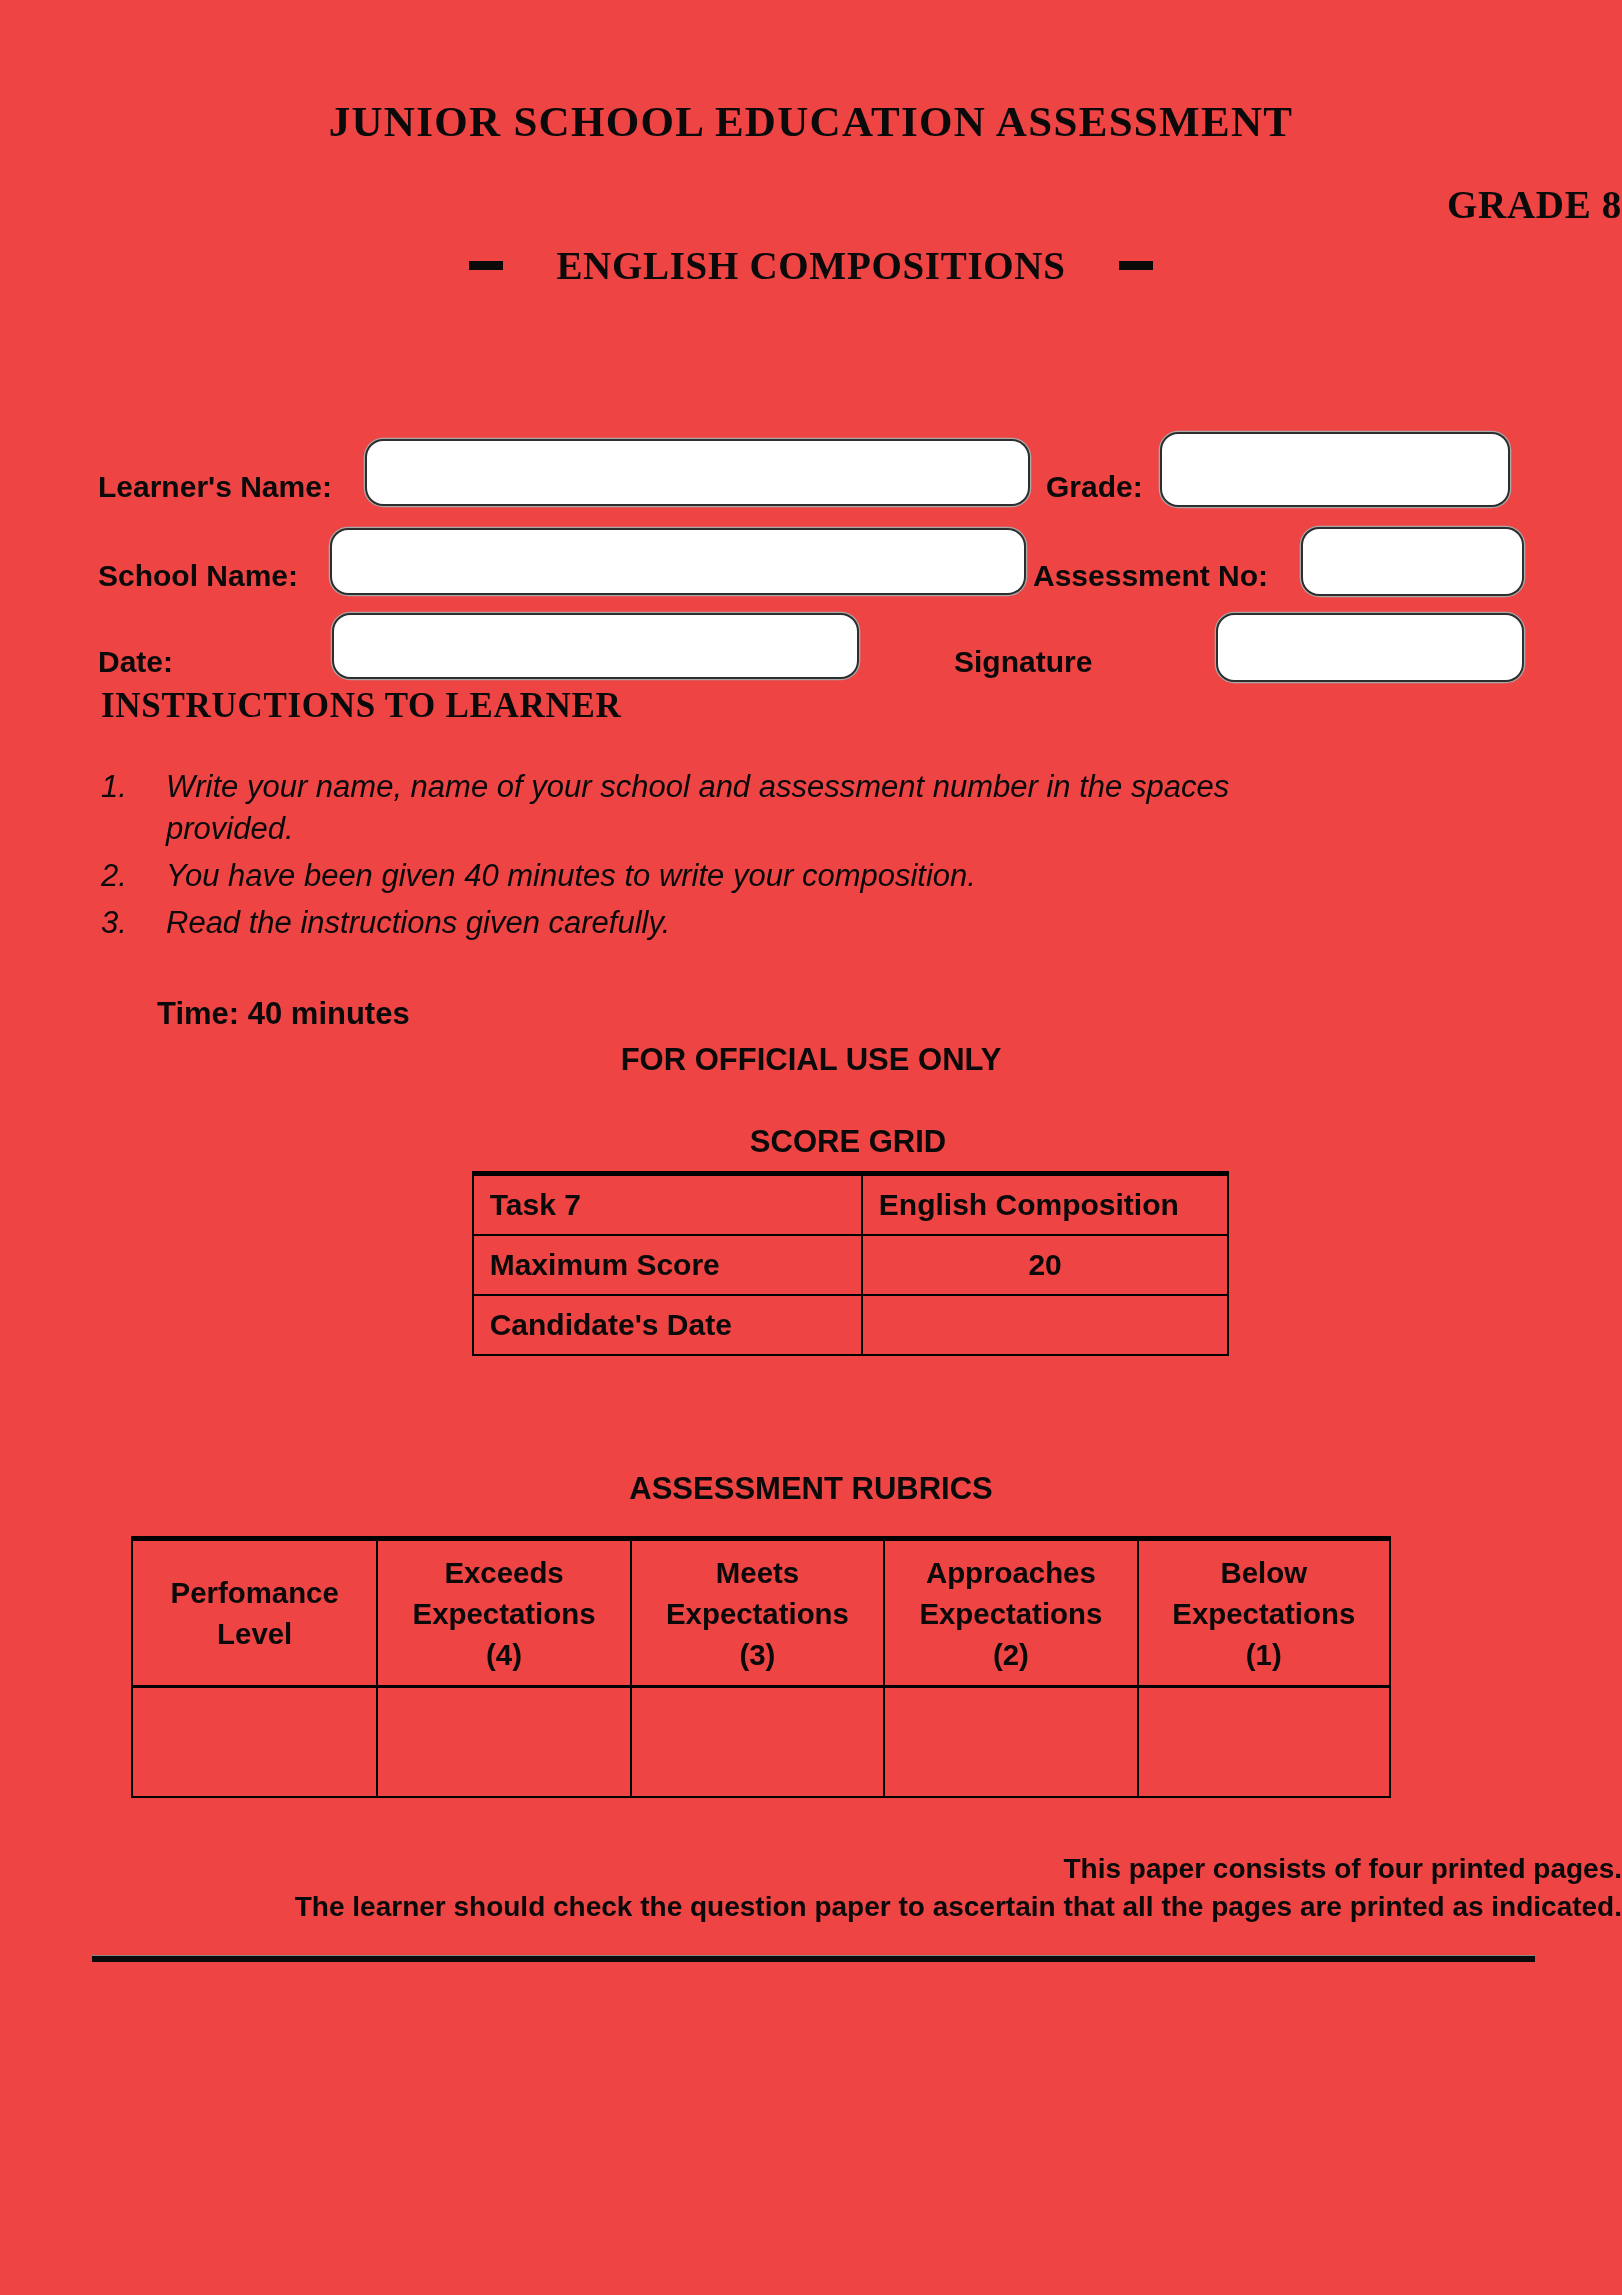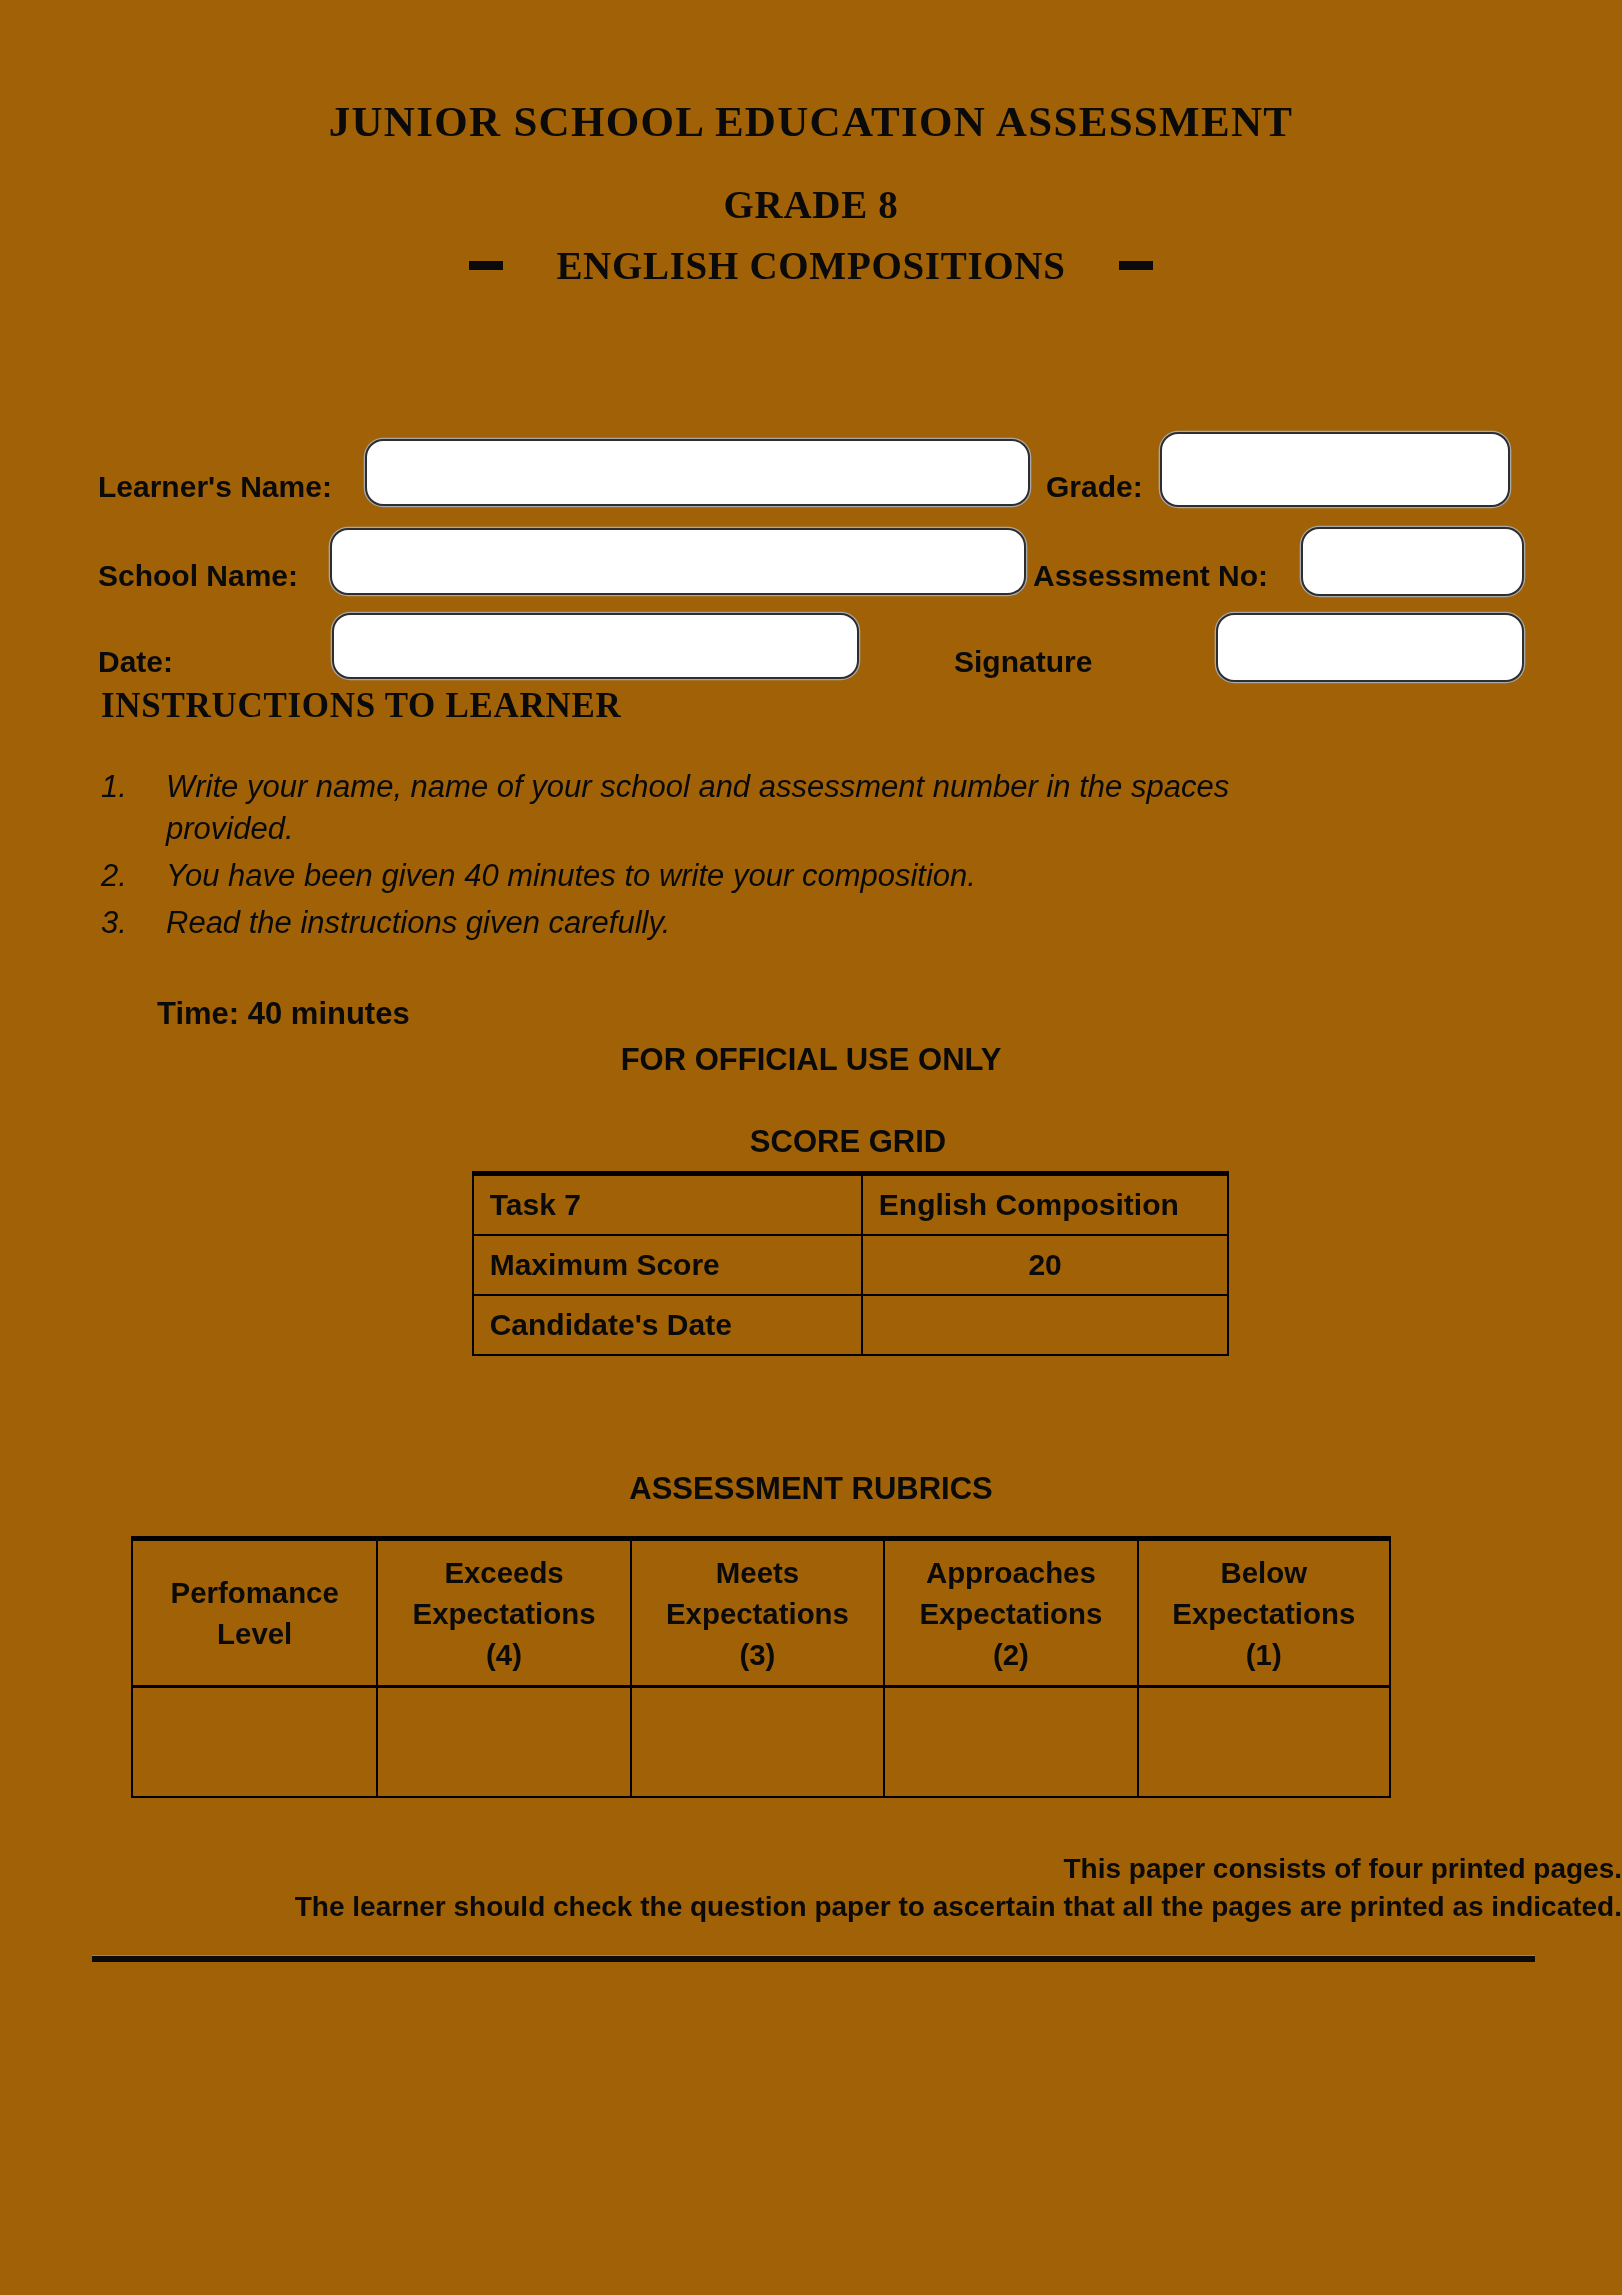--- a/index.html
+++ b/index.html
@@ -1,33 +1,33 @@
 <!DOCTYPE html>
 <html style="font-size:10.5px"><head>
 <meta charset="utf-8">
 <style>
   html,body{margin:0;padding:0;background:#e8e8e8;}
   .page{
     position:relative;
     width:1622px;height:2295px;
-    background:#a16207;
+    background:#ef4444;
     font-family:"Liberation Sans",sans-serif;
     color:#0a0a0a;
     overflow:hidden;
     margin:0 auto;
   }
   
   .header{position:absolute;top:98px;left:0;width:100%;text-align:center;}
   .title{
     font-family:"Liberation Serif",serif;font-weight:bold;
     font-size:43px;letter-spacing:1.3px;line-height:1.1;
   }
   .grade-line{
     font-family:"Liberation Serif",serif;font-weight:bold;
-    font-size:39px;margin-top:37px;letter-spacing:0.7px;
+    font-size:39px;margin-top:37px;letter-spacing:0.7px;text-align:right;
   }
   .subject-line{
     margin-top:16px;
     display:flex;justify-content:center;align-items:center;gap:53px;
   }
   .subject-text{
     font-family:"Liberation Serif",serif;font-weight:bold;
     font-size:39px;letter-spacing:0.7px;
   }
   .dash{display:inline-block;width:34px;height:9.2px;background:#0a0a0a;}

